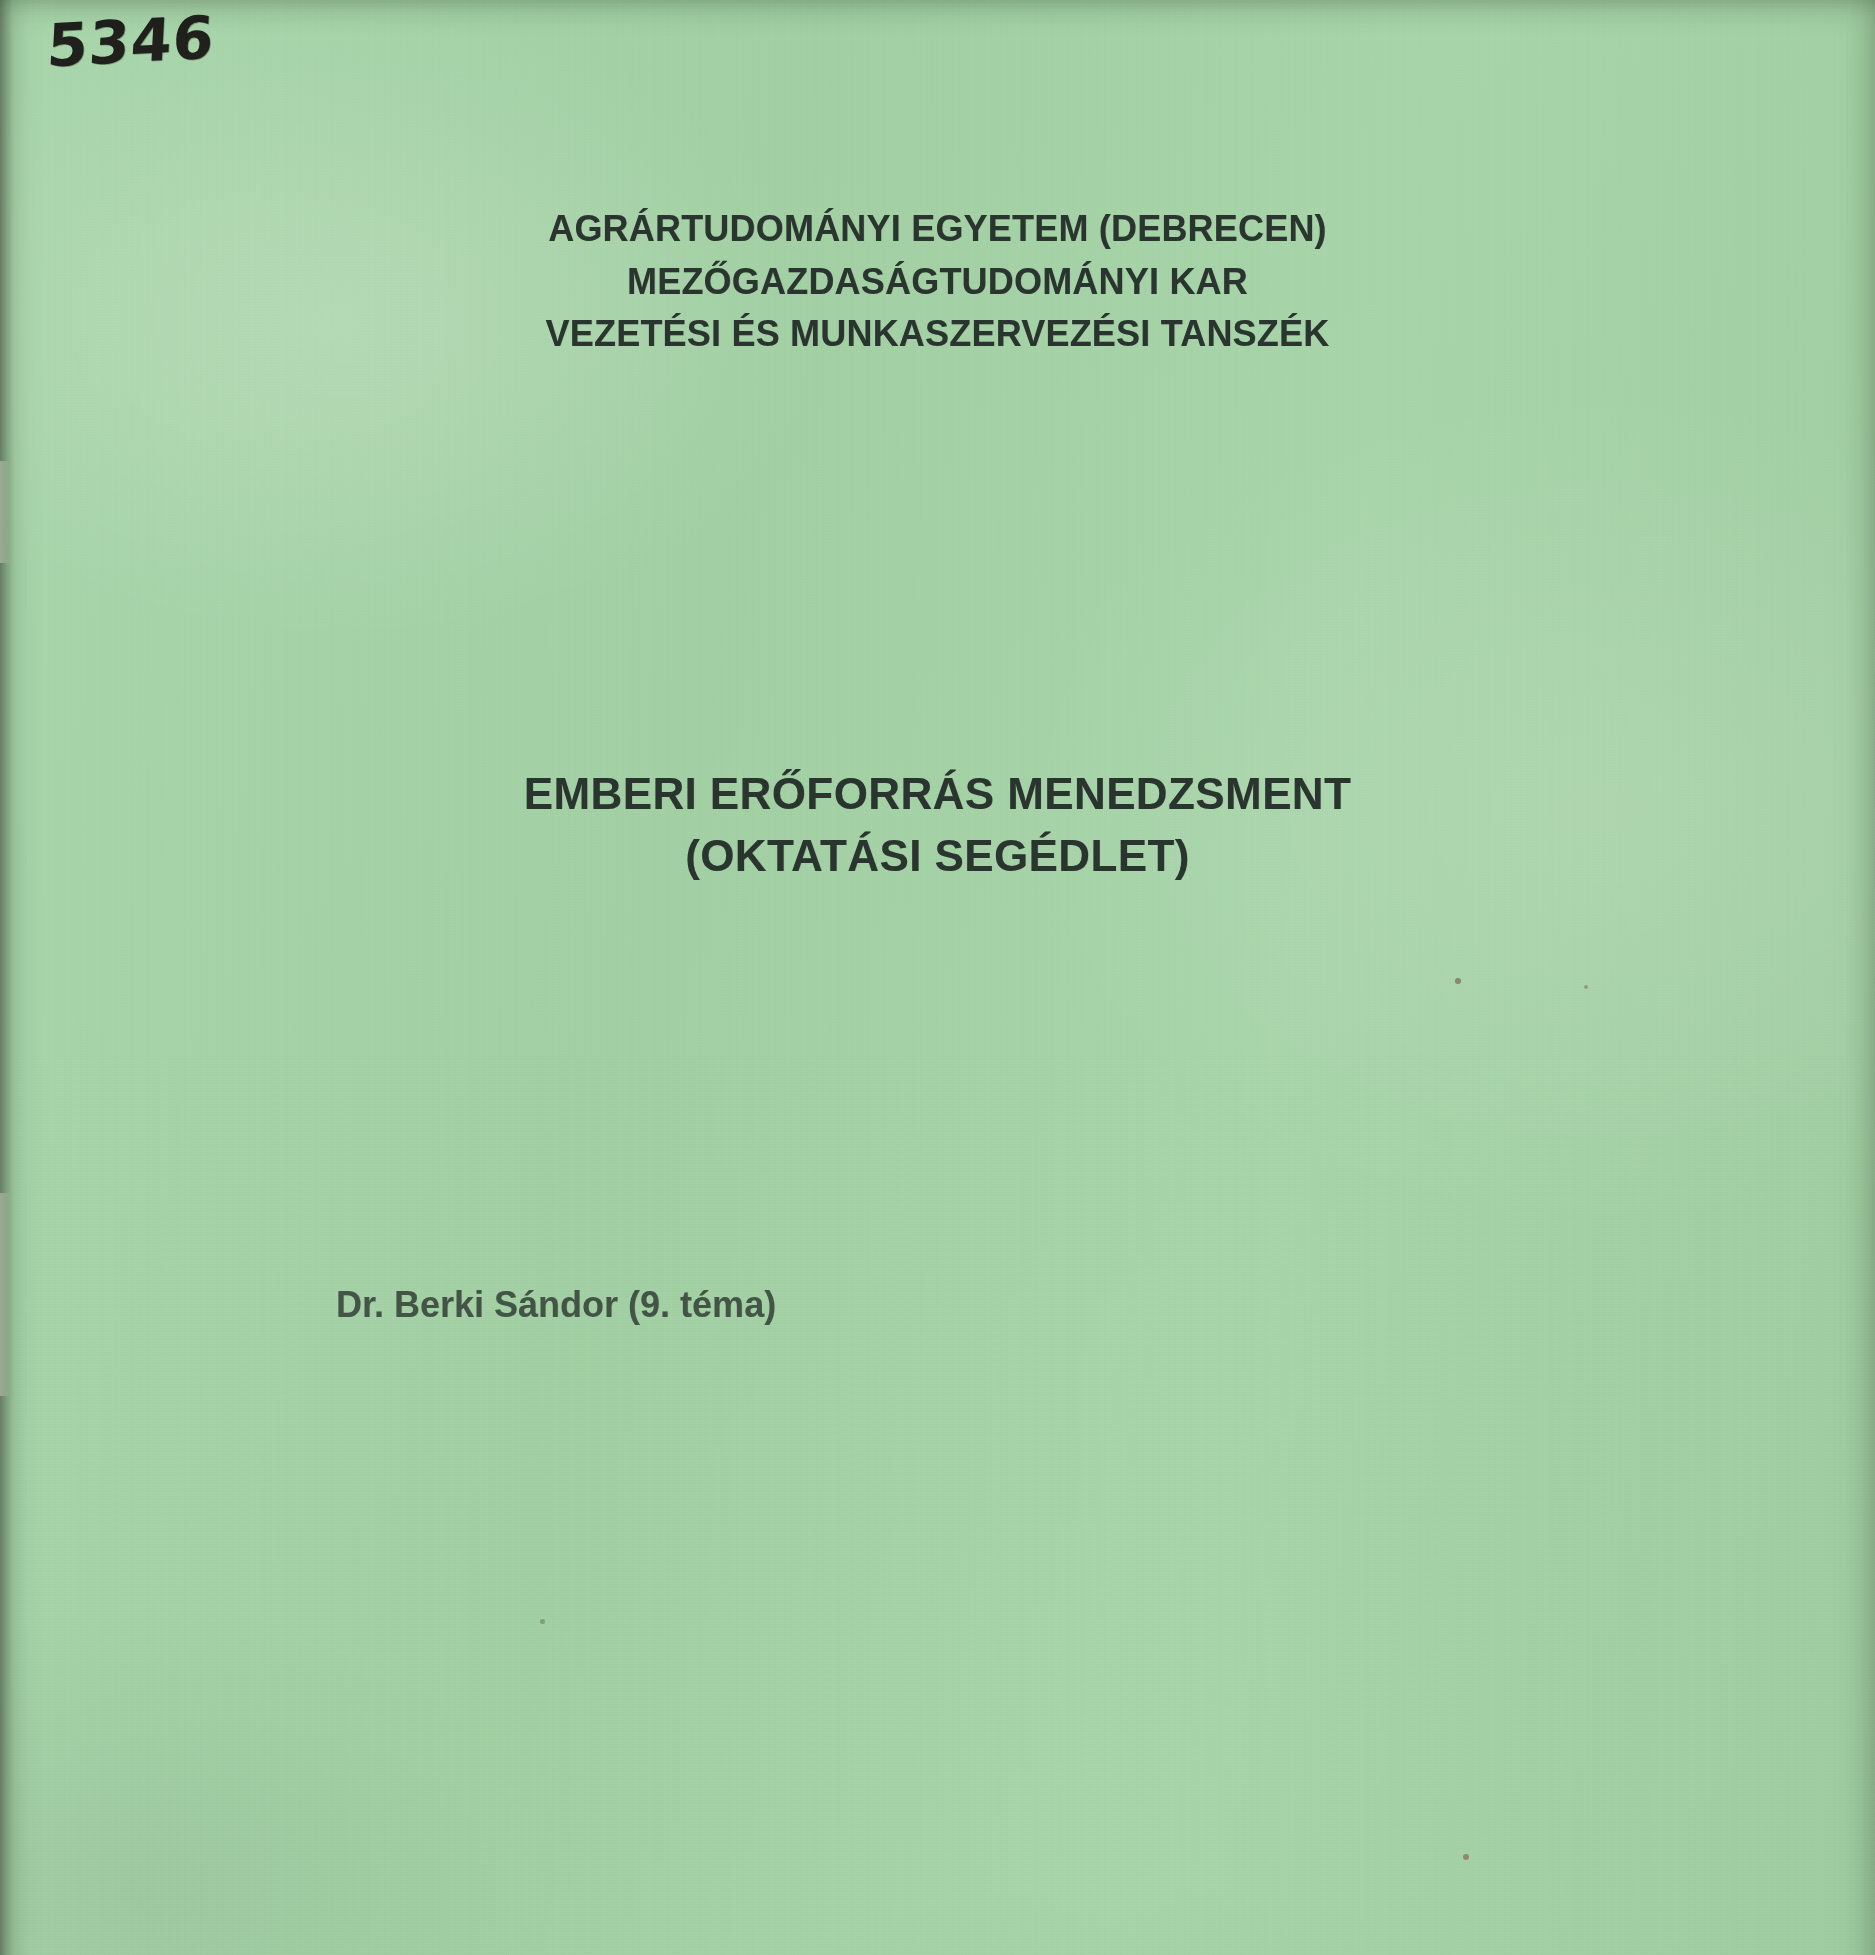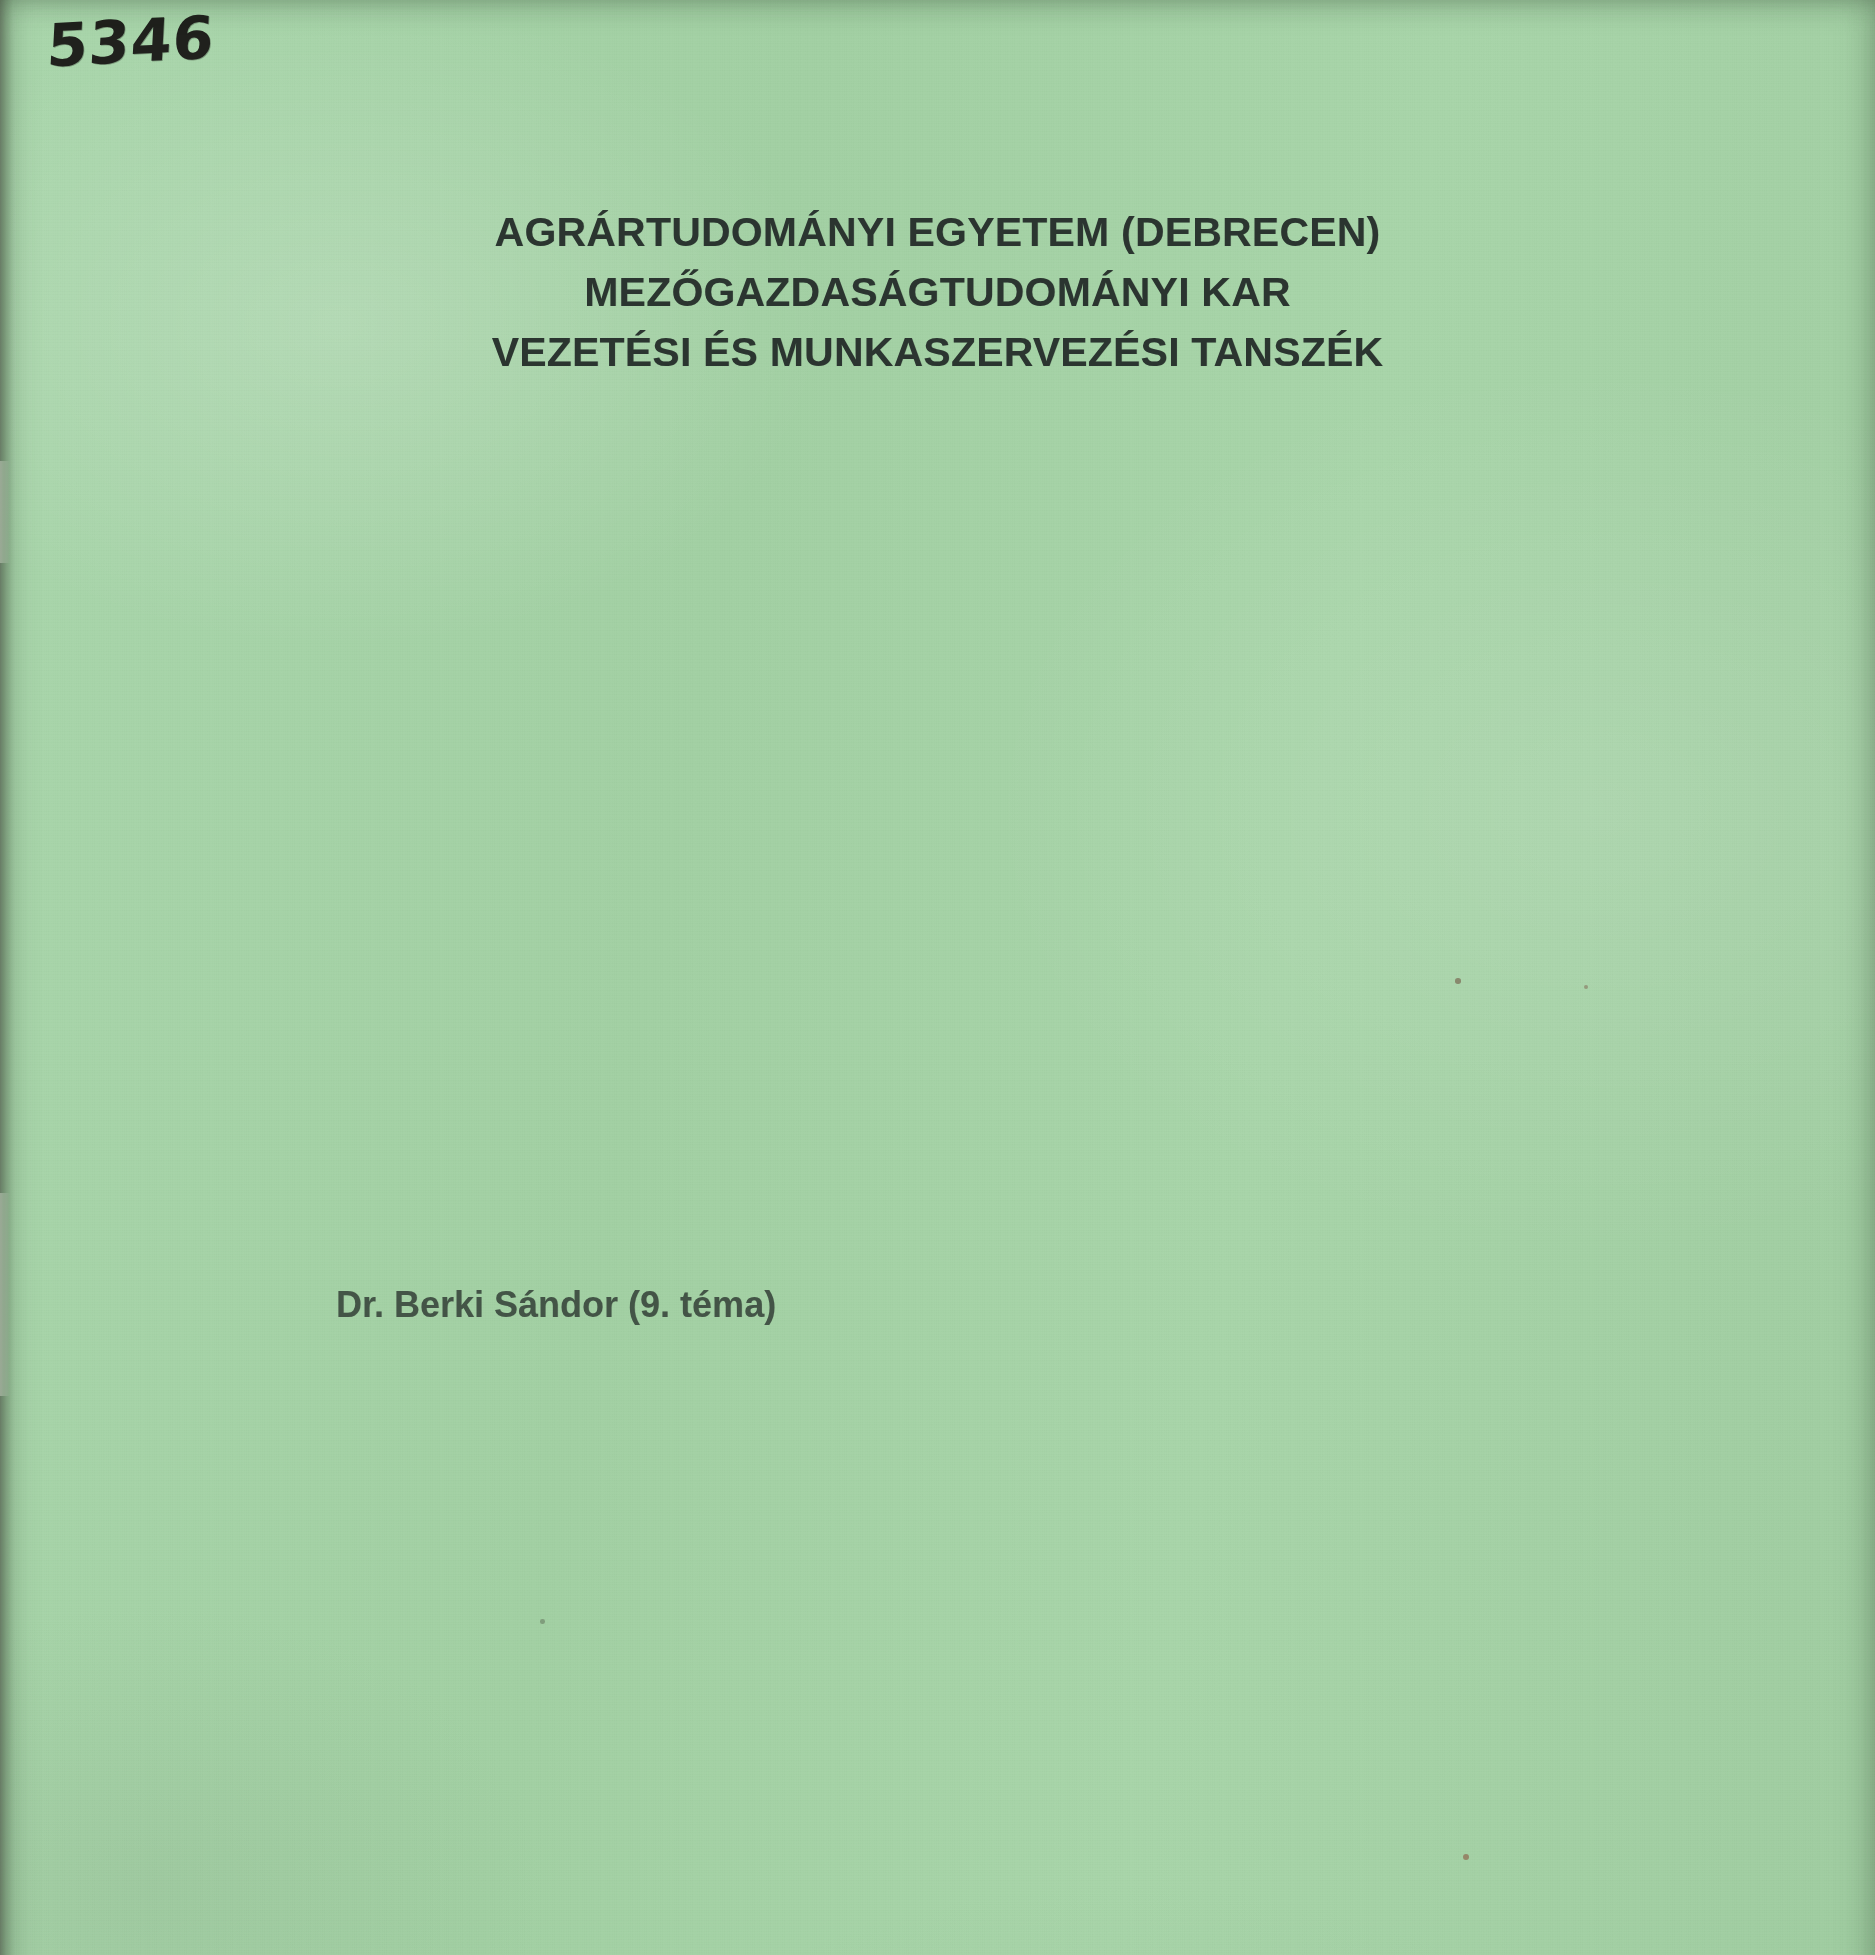--- a/index.html
+++ b/index.html
@@ -85,21 +85,21 @@
     position: absolute;
     left: 0;
     width: 1875px;
     text-align: center;
     color: #2b3530;
     text-shadow: 0.4px 0.4px 0 rgba(60,75,60,0.25);
   }
 
   .institution {
     top: 203px;
-    font-size: 41px;
+    font-size: 36px;
     font-weight: 700;
     line-height: 1.46;
     letter-spacing: 0.2px;
   }
   .institution div { white-space: nowrap; }
 
   .title-block {
     top: 763px;
     font-size: 44px;
     font-weight: 700;
@@ -151,20 +151,24 @@
   <div class="speck" style="left:540px;top:1619px;width:4.7px;height:4.7px;background:#5d6b55;opacity:.5;"></div>
 
   <div class="handwritten">5346</div>
 
   <div class="text-col institution">
     <div>AGRÁRTUDOMÁNYI EGYETEM (DEBRECEN)</div>
     <div>MEZŐGAZDASÁGTUDOMÁNYI KAR</div>
     <div>VEZETÉSI ÉS MUNKASZERVEZÉSI TANSZÉK</div>
   </div>
 
+  <div class="text-col title-block">
+    <div>EMBERI ERŐFORRÁS MENEDZSMENT</div>
+    <div>(OKTATÁSI SEGÉDLET)</div>
+  </div>
 
 
   <div class="text-col authors">
     <div class="faded">Dr. Berki Sándor (9. téma)</div>
   </div>
 
   <div class="edge-shadow"></div>
 </div>
 
 

